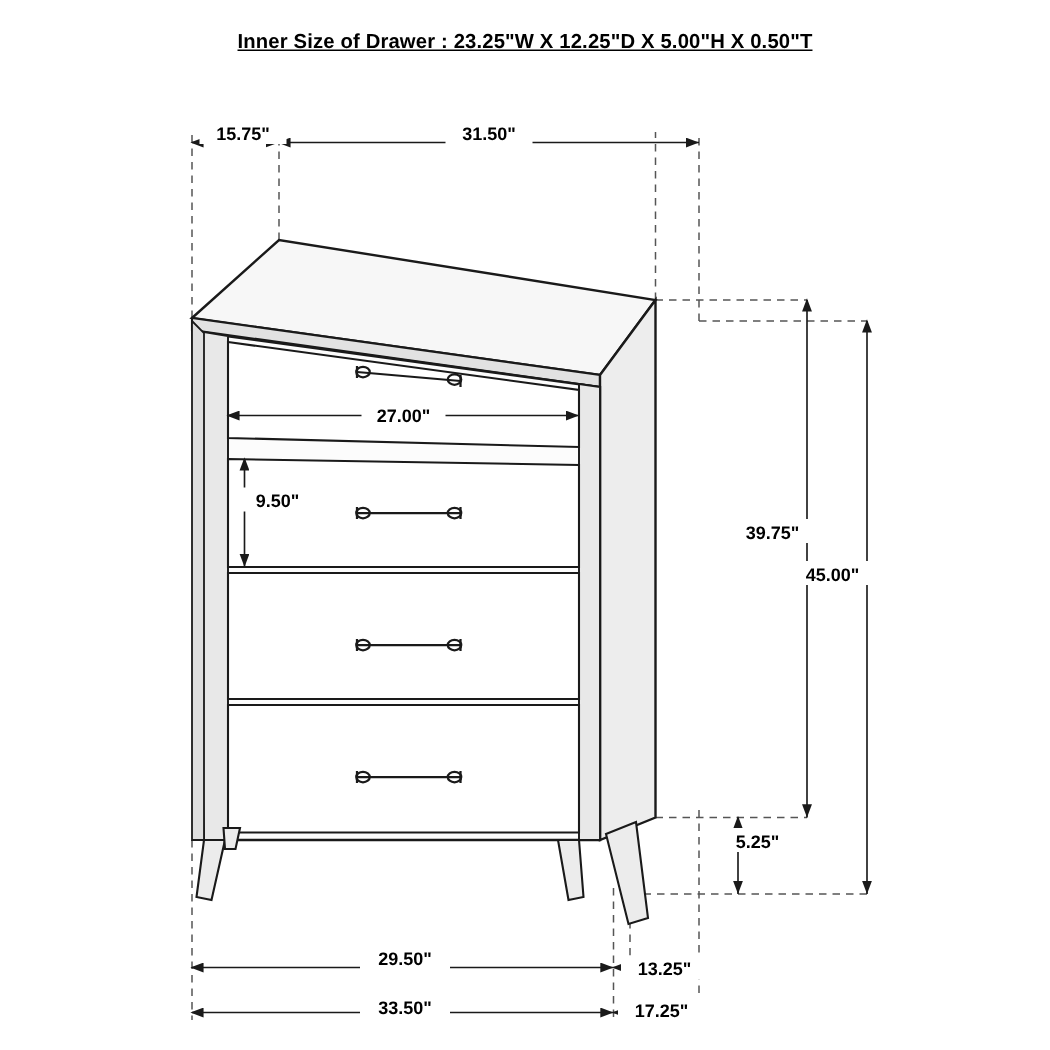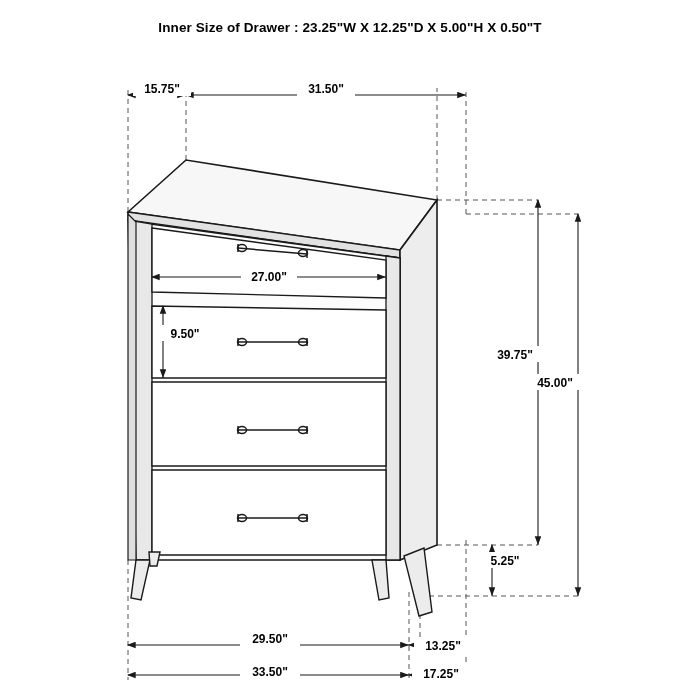--- a/index.html
+++ b/index.html
@@ -21,20 +21,21 @@
   }
   #title {
     position: absolute;
     top: 20px;
     left: 0;
     width: 700px;
     text-align: center;
     font-size: 13.5px;
     font-weight: bold;
     letter-spacing: 0.1px;
+    text-decoration: underline;
   }
   svg {
     position: absolute;
     top: 0;
     left: 0;
   }
   .dim-label {
     font-family: "Liberation Sans", sans-serif;
     font-size: 12px;
     font-weight: bold;

